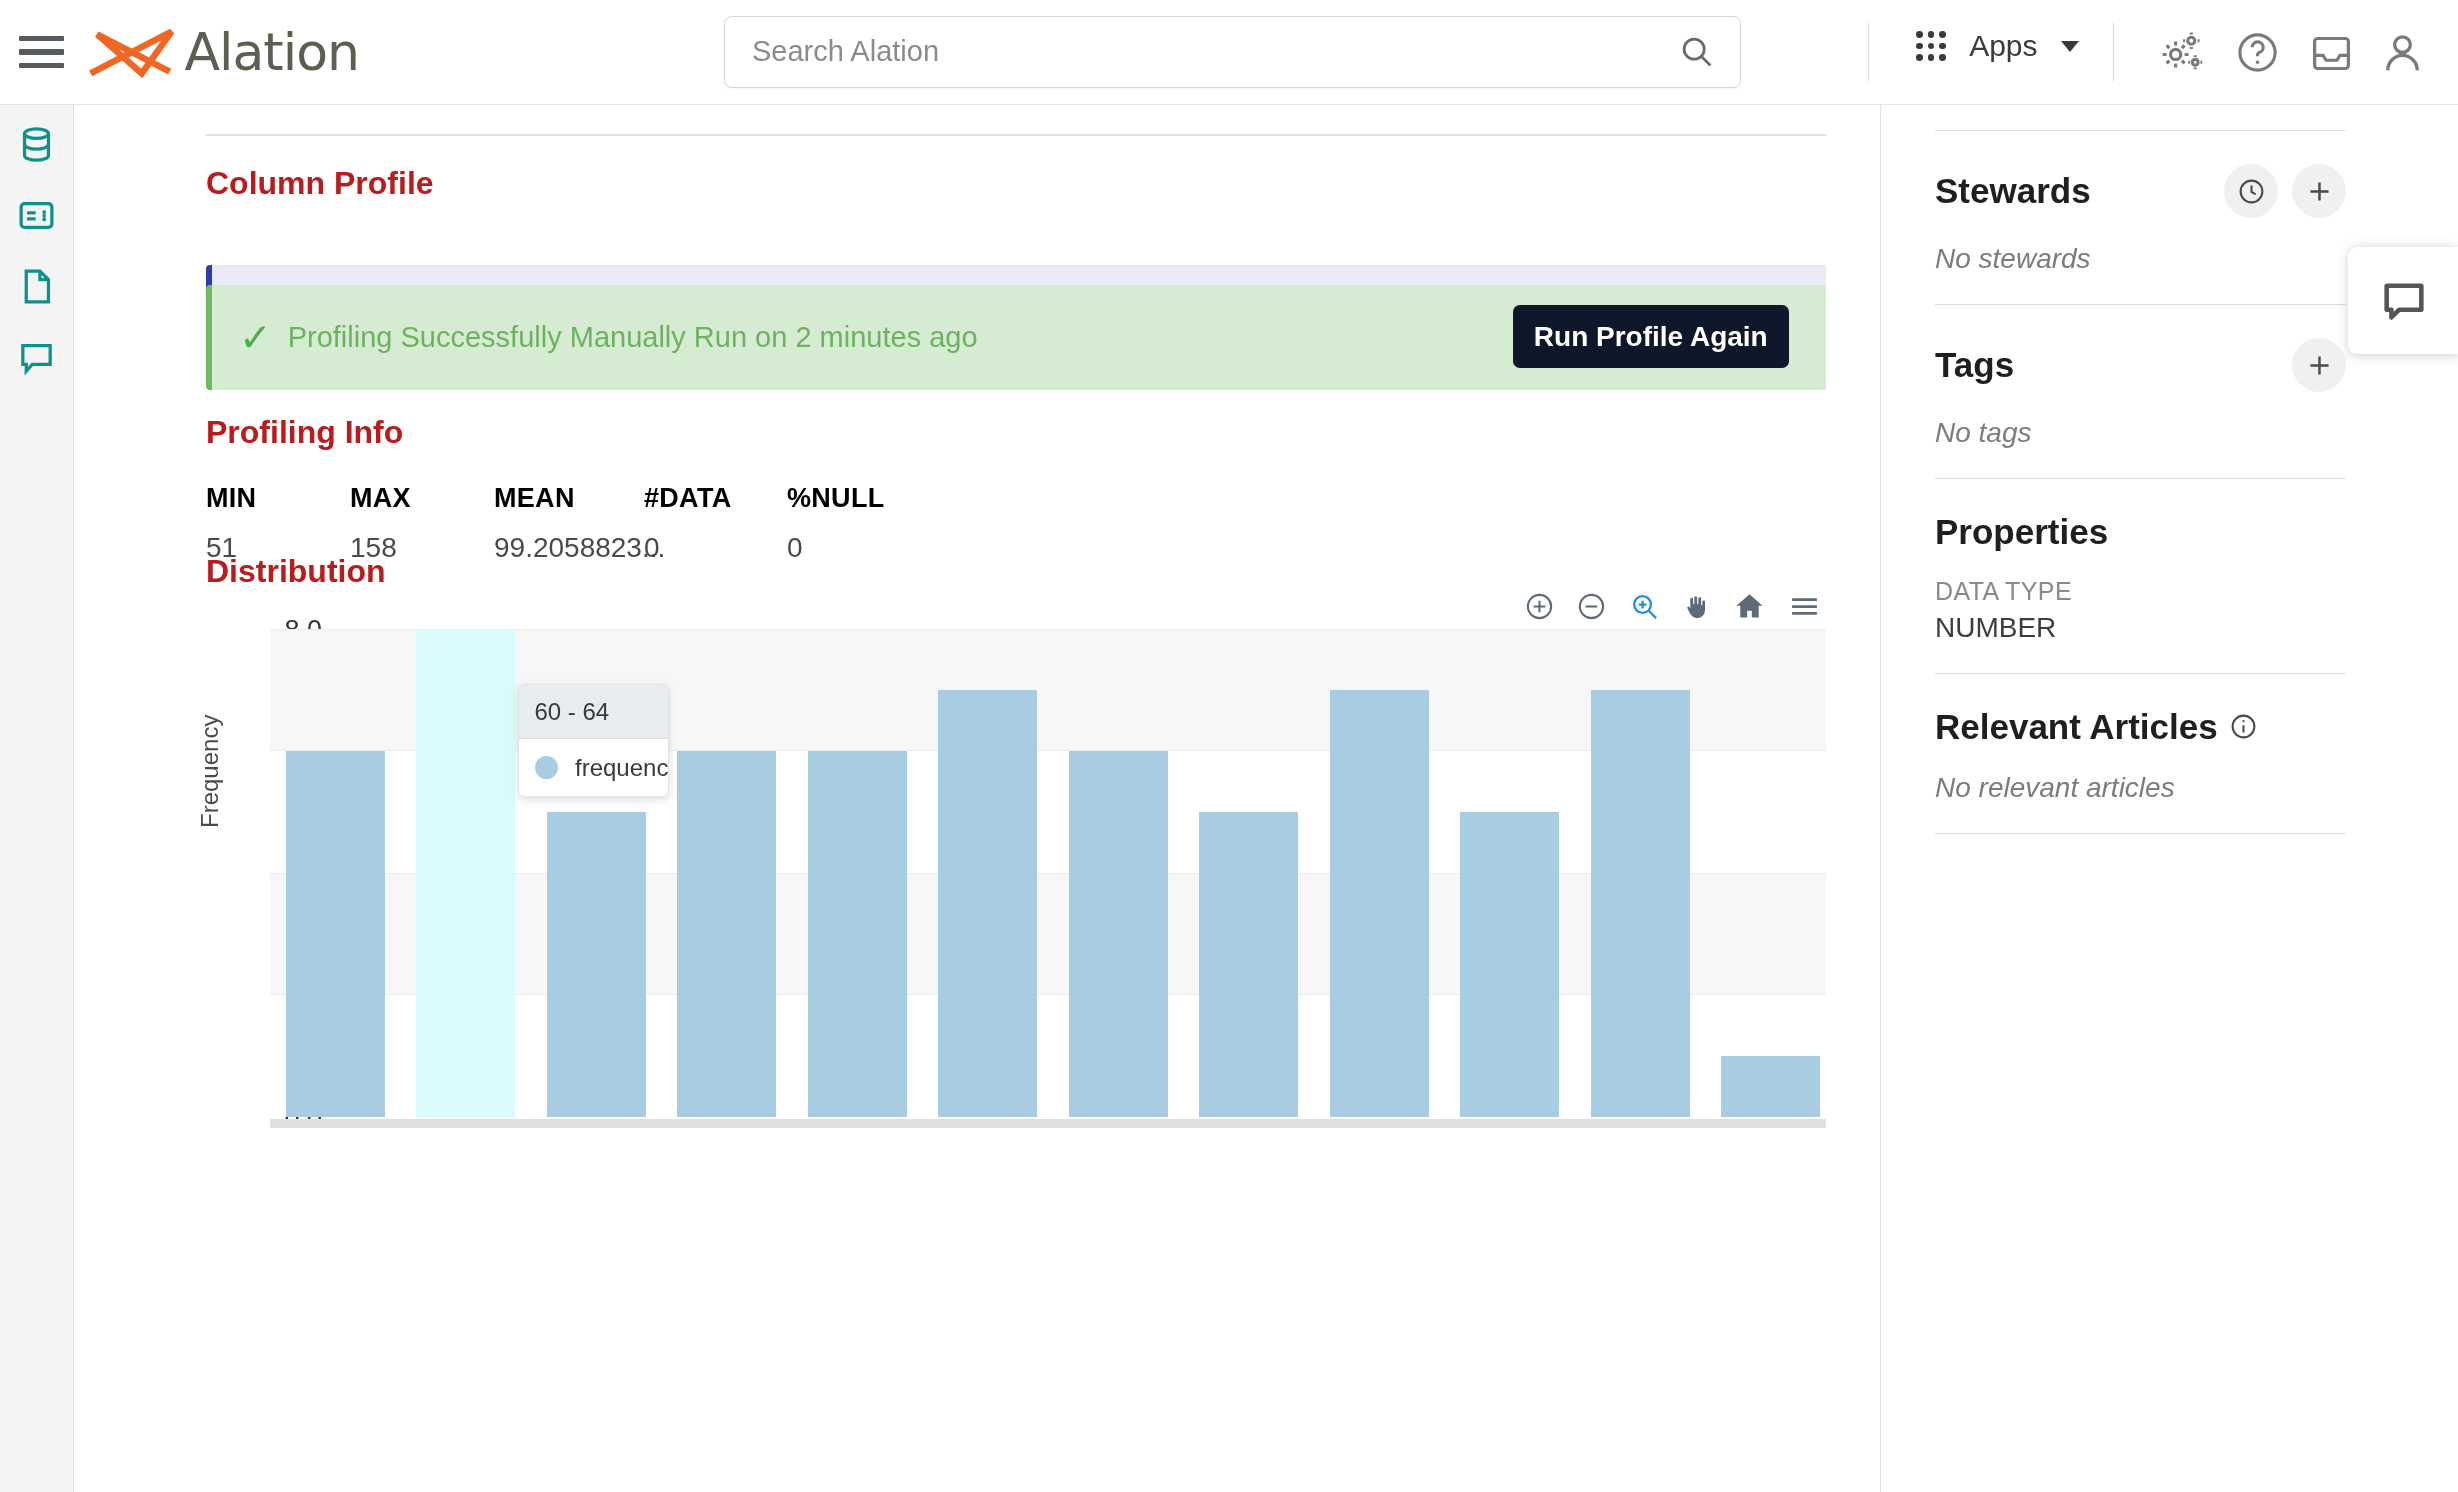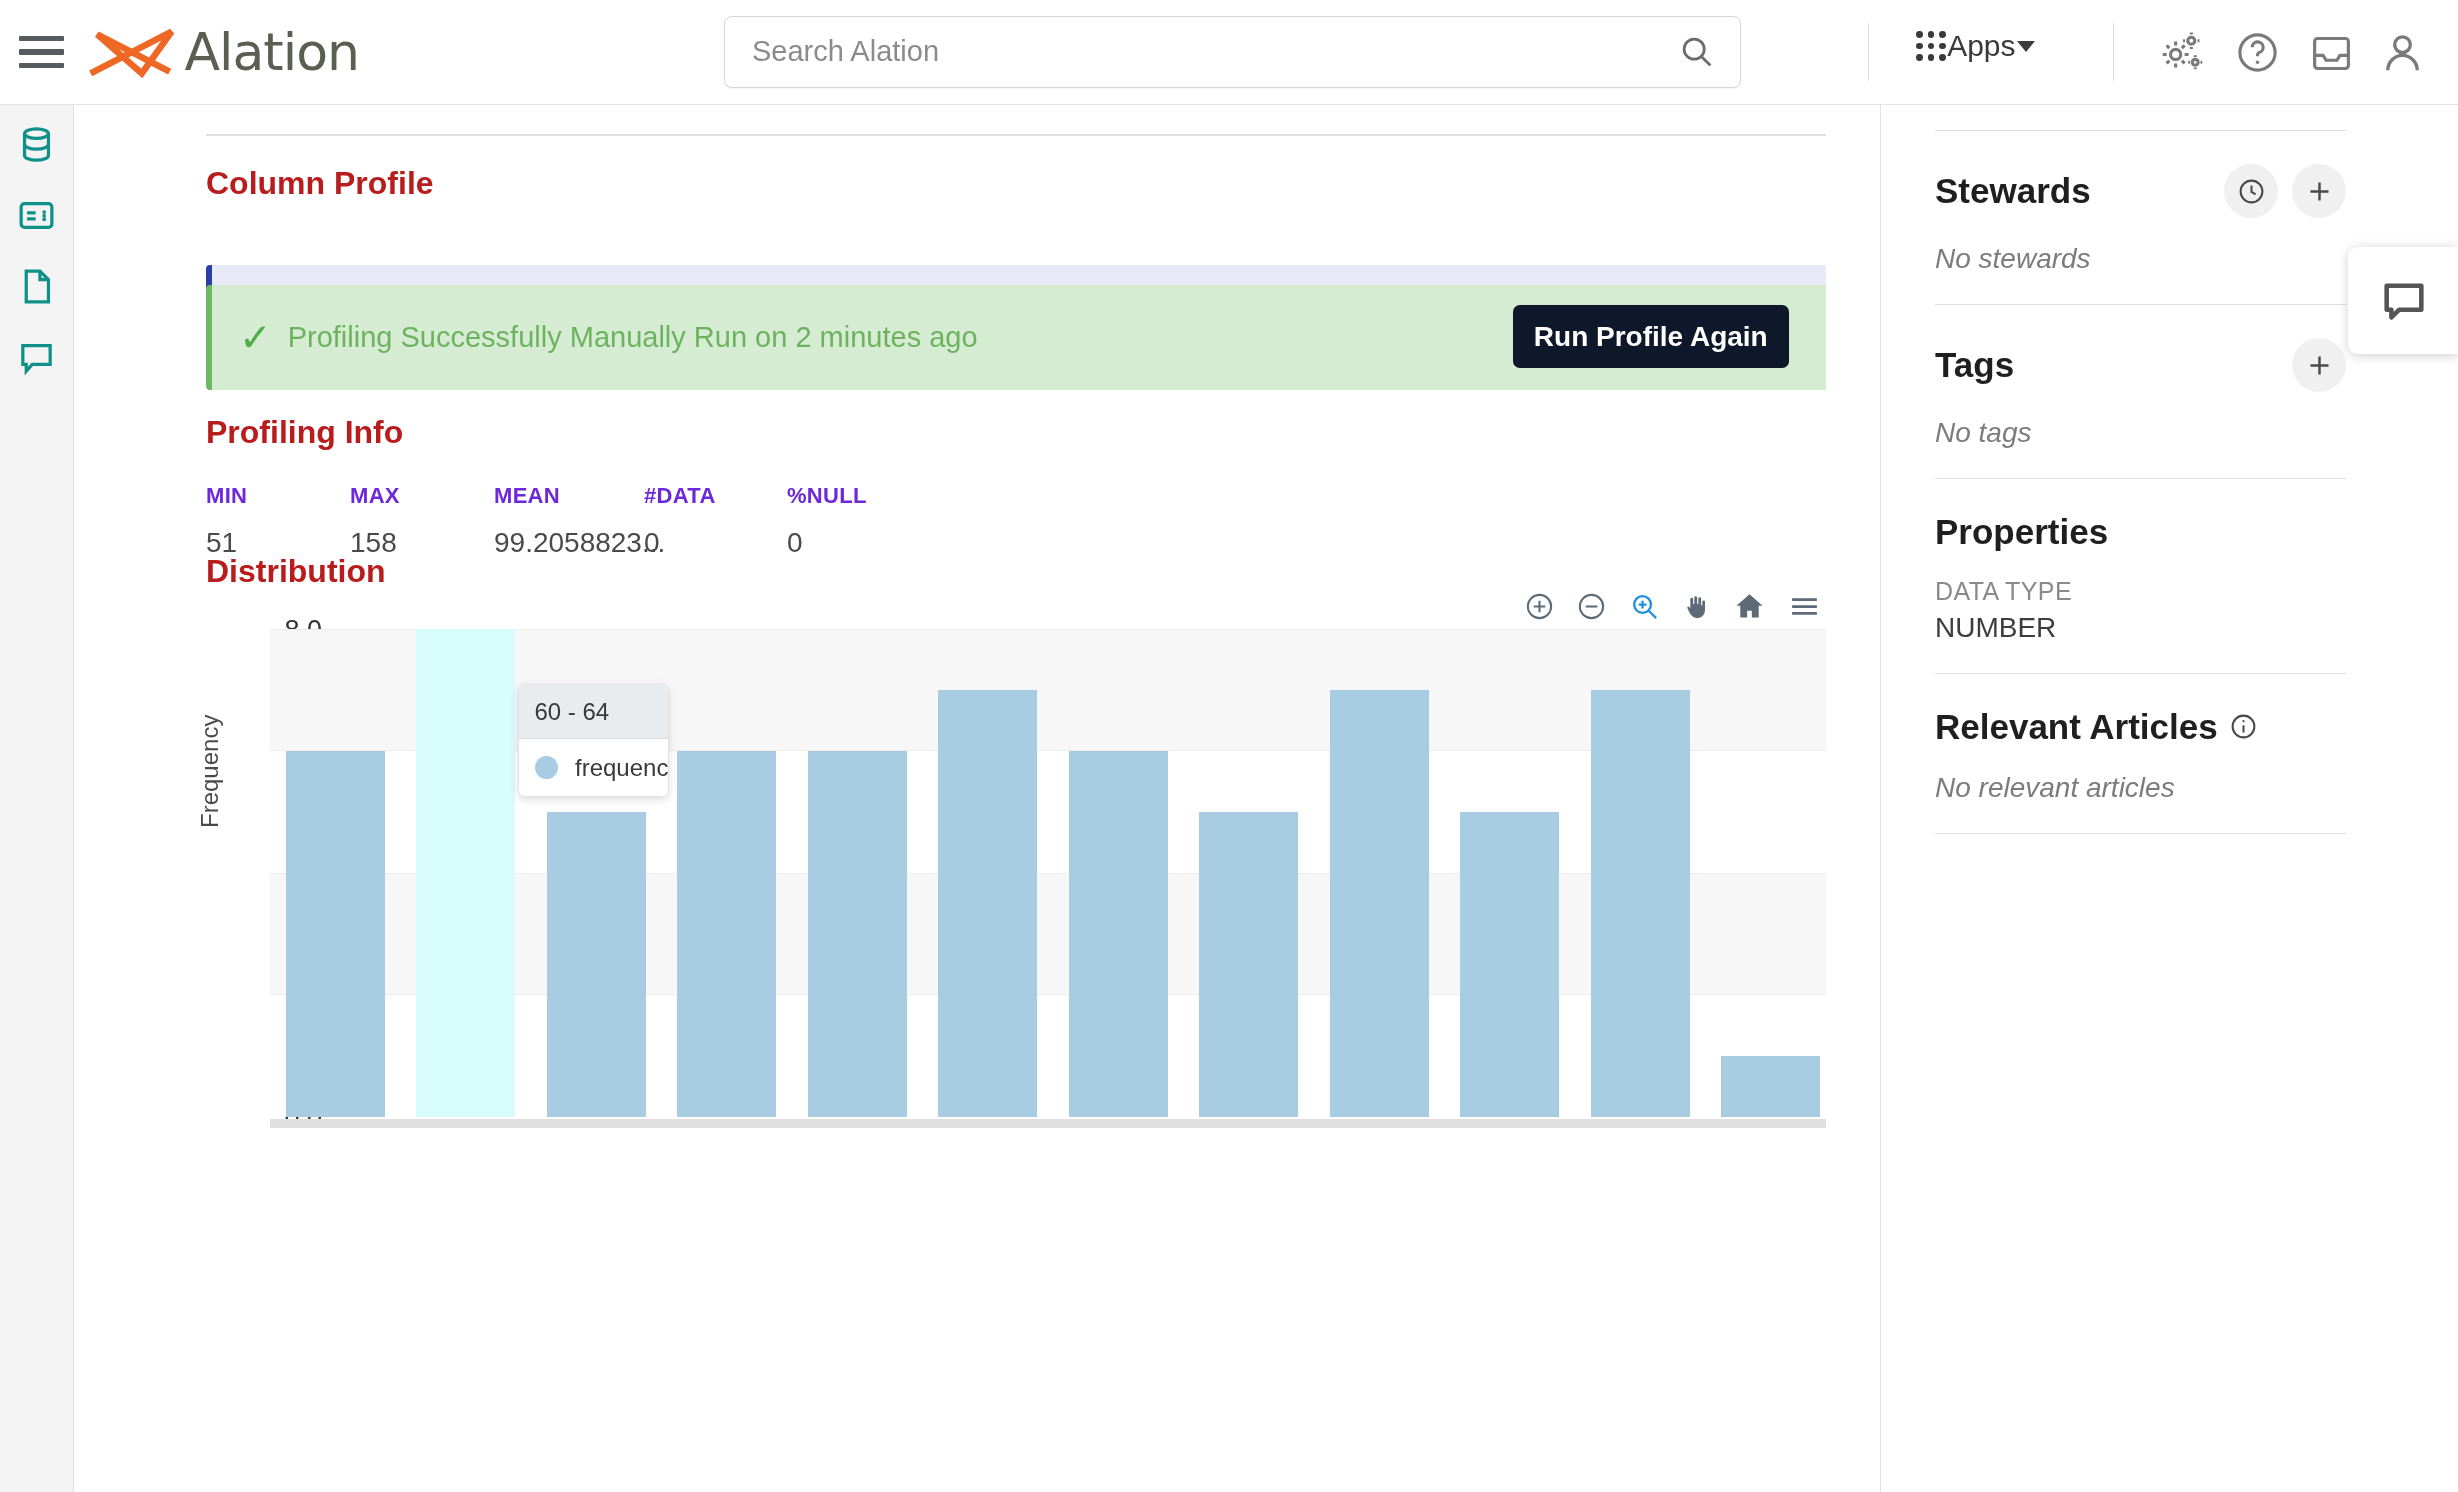--- a/index.html
+++ b/index.html
@@ -46,21 +46,21 @@
     font-size: 29px; color: #3b3b3b;
     padding: 0 27px; background: transparent;
     font-family: "Liberation Sans", sans-serif;
   }
   .searchwrap input::placeholder { color: #8b8b8b; }
   .search-ico { margin-right: 25px; color: #6b6b6b; display: flex; }
 
   .topdiv { width: 1px; height: 58px; background: #dcdcdc; }
 
   .apps {
-    display: flex; align-items: center; gap: 1px;
+    display: flex; align-items: center; gap: 23px;
     color: #3a3a3a; font-size: 30px; cursor: pointer;
   }
   .dotgrid { display: grid; grid-template-columns: repeat(3, 6.8px); gap: 4.9px; }
   .dotgrid i { width: 6.8px; height: 6.8px; background: #3a3a3a; border-radius: 50%; display: block; }
   .caret {
     width: 0; height: 0;
     border-left: 9.7px solid transparent; border-right: 9.7px solid transparent;
     border-top: 11.6px solid #3a3a3a;
   }
   .iconbtn { color: #7a7a7a; cursor: pointer; display: flex; align-items: center; }
@@ -114,21 +114,21 @@
   .btn-run {
     position: absolute; right: 47px; top: 20.4px;
     background: #0f172a; color: #fff; border: 0; border-radius: 6.8px;
     font-size: 28px; font-weight: bold; height: 63px; padding: 0 21.3px;
     cursor: pointer; font-family: "Liberation Sans", sans-serif;
   }
 
   
   .stats { position: absolute; left: 132px; top: 378px; display: flex; }
   .stat { }
-  .stat .k { font-size: 22px; color: #6d28d9; font-weight: bold; letter-spacing: 0.3px; }
+  .stat .k { font-size: 27px; color: #000000; font-weight: bold; letter-spacing: 0.3px; }
   .stat .v { font-size: 28px; color: #4a4a4a; margin-top: 17.5px; }
 
   
   .chartbox { position: absolute; left: 132px; top: 485px; width: 1630px; height: 543px; }
   .cbtools { position: absolute; right: 15.5px; top: 0; display: flex; gap: 21.3px; align-items: center; }
   .cbtools .t { color: #5d6b78; cursor: pointer; display: flex; }
   .cbtools .t.active { color: #1f8fe0; }
 
   .plot { position: absolute; left: 0; top: 39px; width: 1630px; height: 505px; }
   .ylabel {

